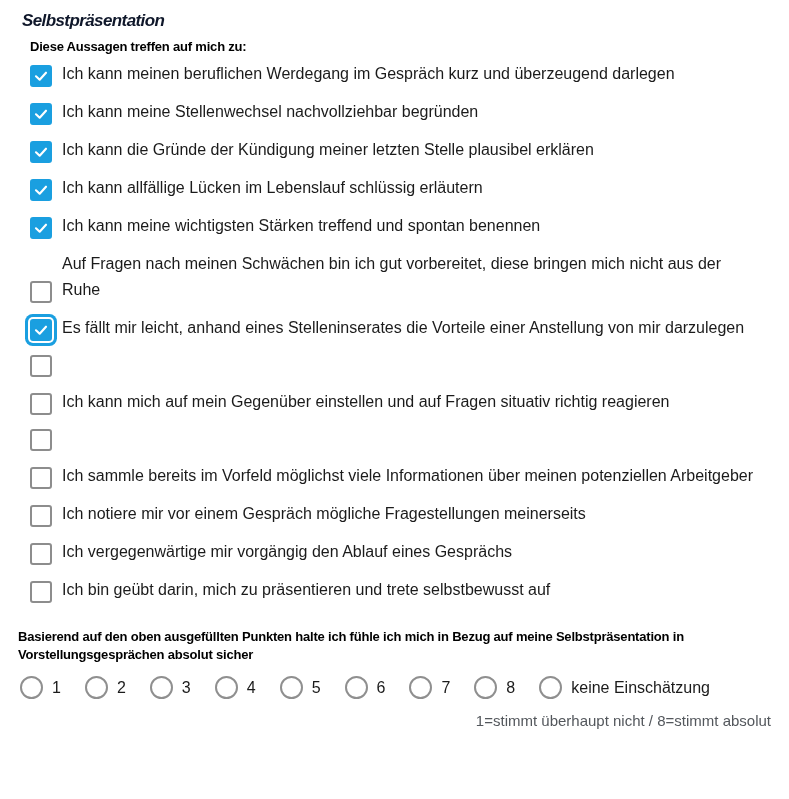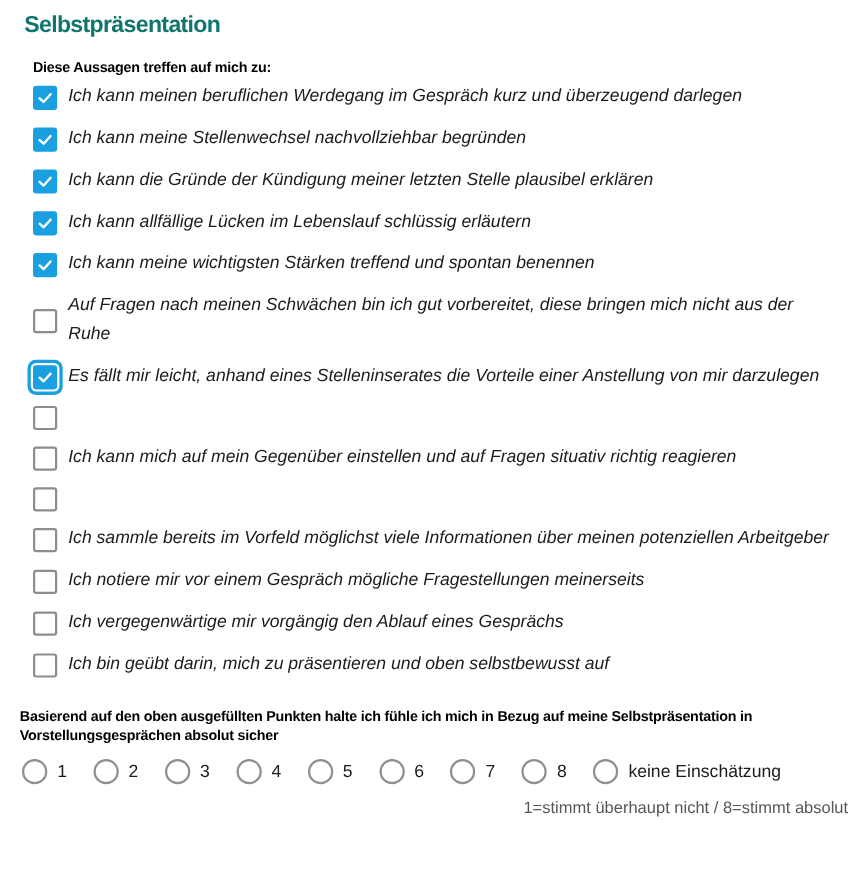--- a/index.html
+++ b/index.html
@@ -7,40 +7,40 @@
   body {
     width: 789px;
     min-height: 799px;
     font-family: "Liberation Sans", "DejaVu Sans", sans-serif;
     color: #1b1b1b;
     -webkit-font-smoothing: antialiased;
   }
   .page { padding: 11px 18px 10px 18px; }
 
   .page-title {
-    font-size: 21px;
+    font-size: 17px;
     font-weight: 800;
     letter-spacing: -0.6px;
-    color: #0f766e;
+    color: #0f172a;
     margin: 0 0 7px 4px;
+    font-style: italic;
   }
   .subtitle {
     font-size: 13px;
     font-weight: 700;
     letter-spacing: -0.2px;
     color: #000;
-    margin: 18px 0 9px 12px;
+    margin: 8px 0 9px 12px;
   }
 
   .list { margin-left: 12px; }
   .row {
     display: flex;
-    align-items: center;
+    align-items: flex-end;
     margin-bottom: 14px;
-    font-style: italic;
   }
   .checkbox {
     flex: 0 0 auto;
     width: 22px;
     height: 22px;
     border: 2px solid #8d8d8d;
     border-radius: 3px;
     background: #fff;
     display: inline-flex;
     align-items: center;
@@ -214,21 +214,21 @@
     <span class="checkbox" role="checkbox" aria-checked="false">
       
     </span>
     <span class="label">Ich vergegenwärtige mir vorgängig den Ablauf eines Gesprächs</span>
   </div>
 
   <div class="row">
     <span class="checkbox" role="checkbox" aria-checked="false">
       
     </span>
-    <span class="label">Ich bin geübt darin, mich zu präsentieren und oben selbstbewusst auf</span>
+    <span class="label">Ich bin geübt darin, mich zu präsentieren und trete selbstbewusst auf</span>
   </div>
 </div>
 
   <div class="question">Basierend auf den oben ausgefüllten Punkten halte ich fühle ich mich in Bezug auf meine Selbstpräsentation in Vorstellungsgesprächen absolut sicher</div>
 
   <div class="radios">
   <span class="radio-group">
     <span class="radio" role="radio" aria-checked="false"></span>
     <span class="radio-label">1</span>
   </span>

